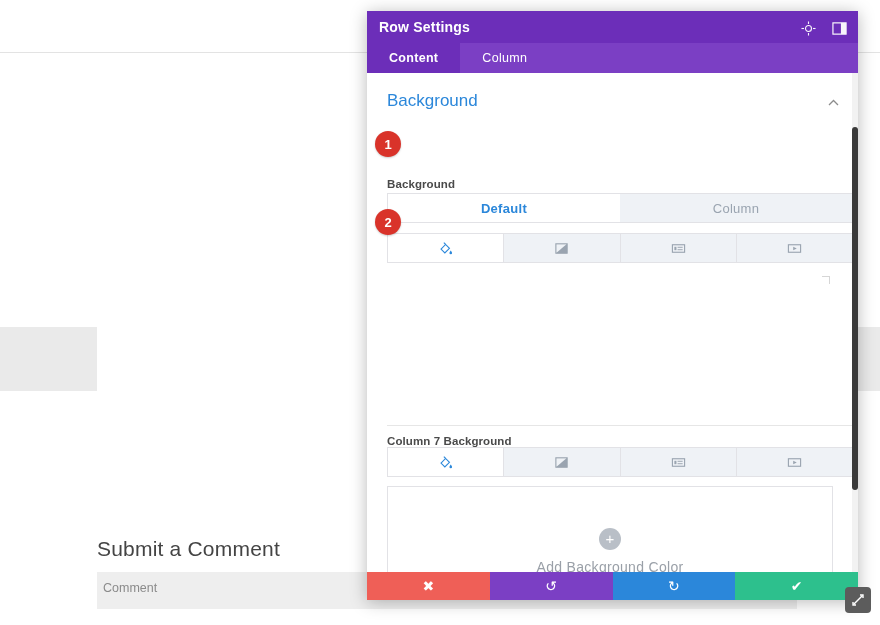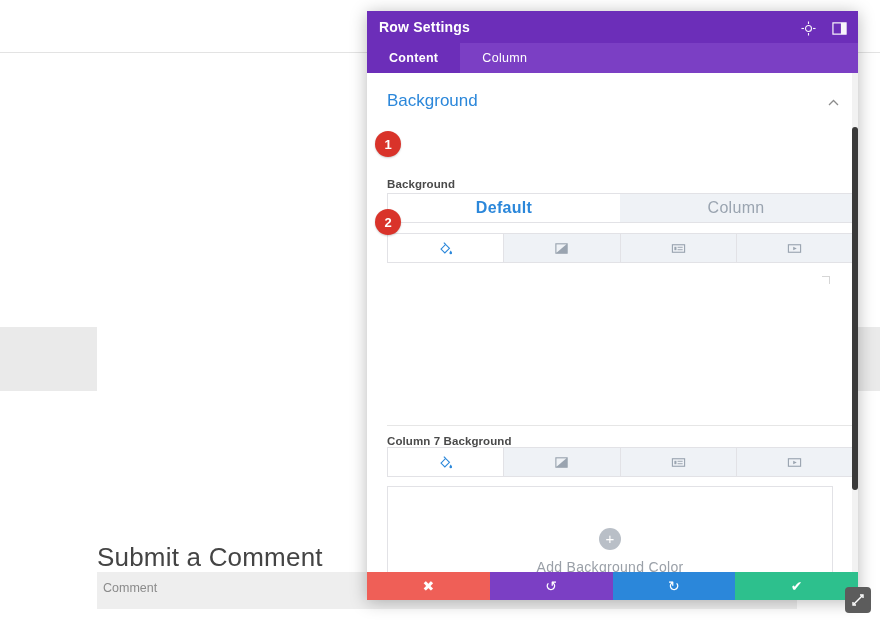--- a/index.html
+++ b/index.html
@@ -33,21 +33,21 @@
   }
   .page-grey-right {
     position: absolute;
     left: 858px; top: 327px;
     width: 22px; height: 64px;
     background: #eaeaea;
   }
   .submit-heading {
     position: absolute;
     left: 97px; top: 520px;
-    font-size: 26px;
+    font-size: 21px;
     color: #444444;
     font-weight: normal;
     letter-spacing: .2px;
   }
   .logged-in {
     position: absolute;
     left: 97px; top: 580px;
     font-size: 12.5px;
     color: #666666;
   }
@@ -166,21 +166,21 @@
     width: 466px; height: 30px;
     display: flex;
     border: 1px solid #e2e2e6;
     background: #eff2f6;
   }
   .toggle-cell {
     flex: 1;
     display: flex;
     align-items: center;
     justify-content: center;
-    font-size: 16px;
+    font-size: 13px;
     letter-spacing: .3px;
     color: #9aa4b0;
   }
   .toggle-cell.active {
     background: #ffffff;
     color: #2b87da;
     font-weight: bold;
   }
 
   .typebar {

